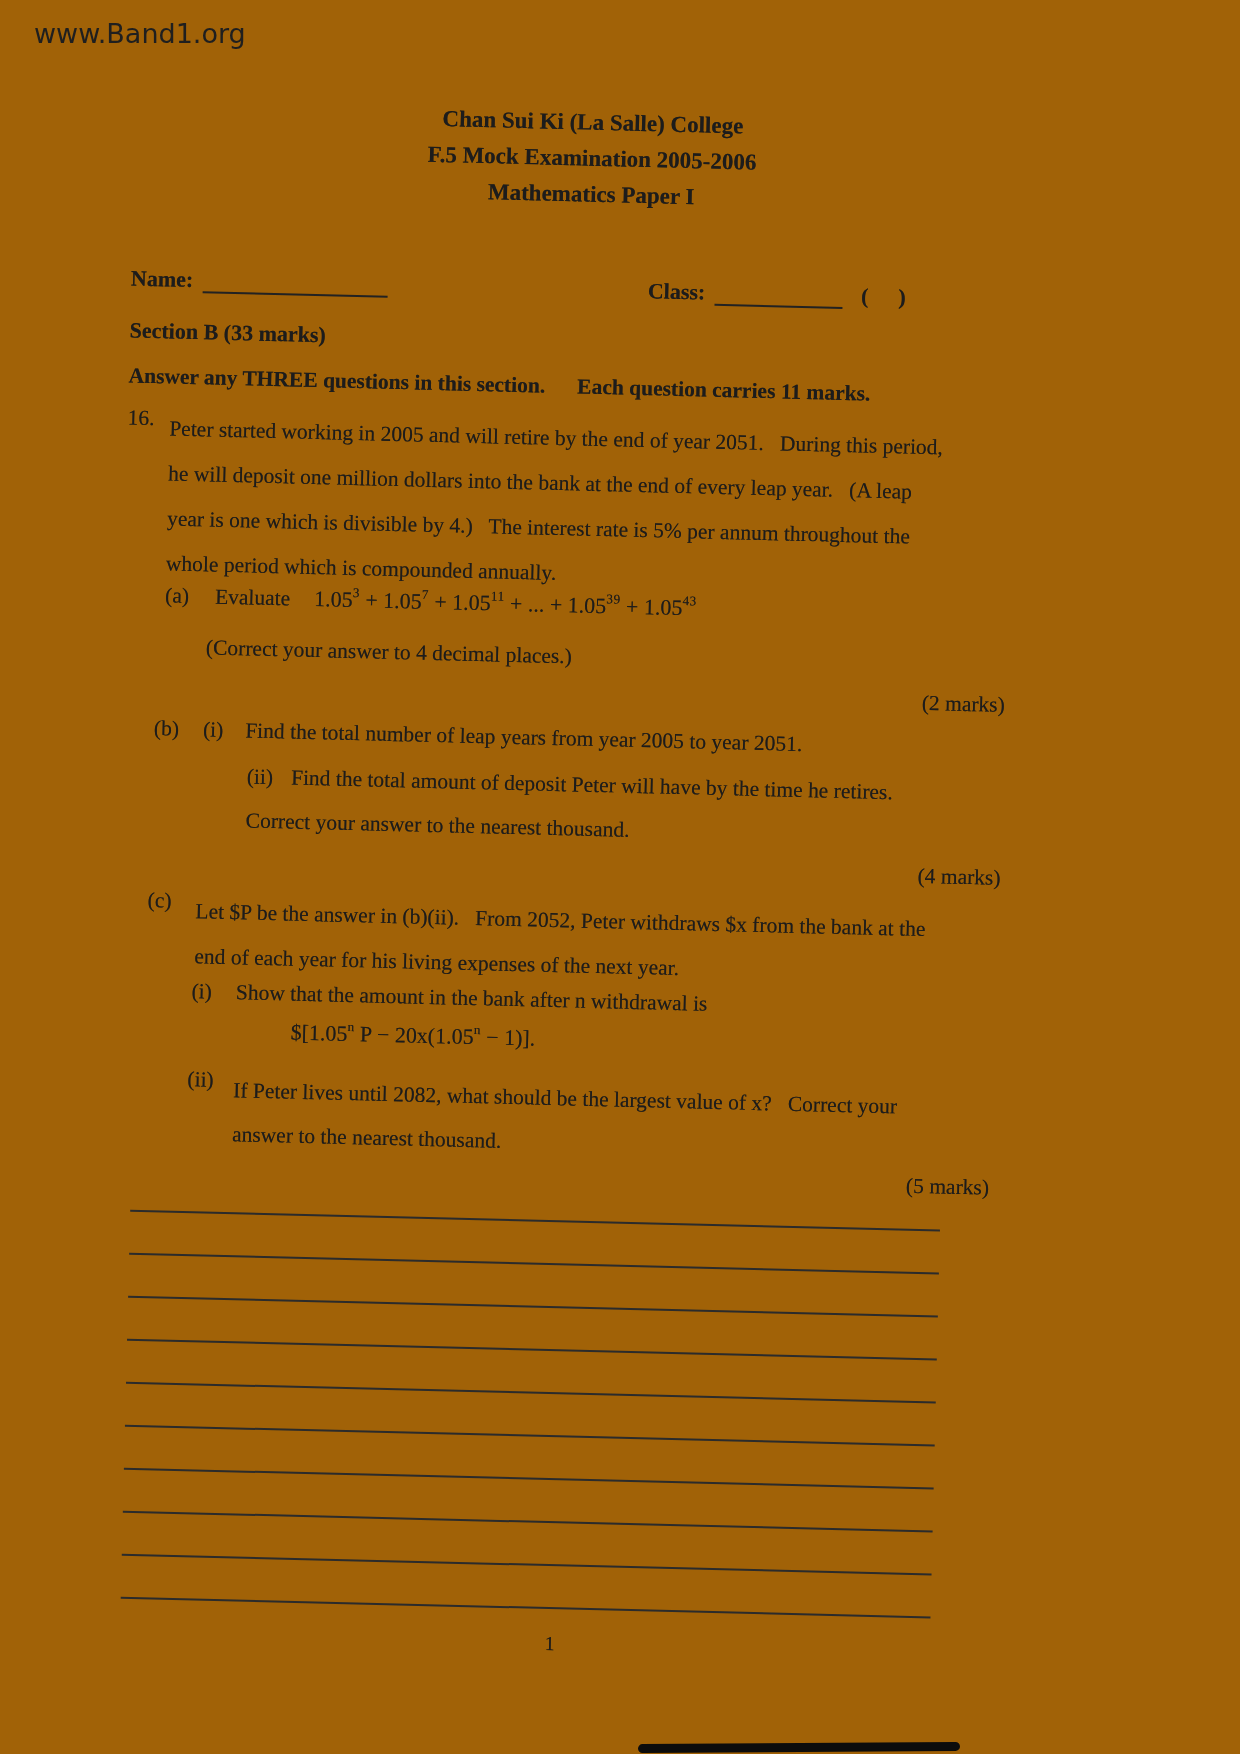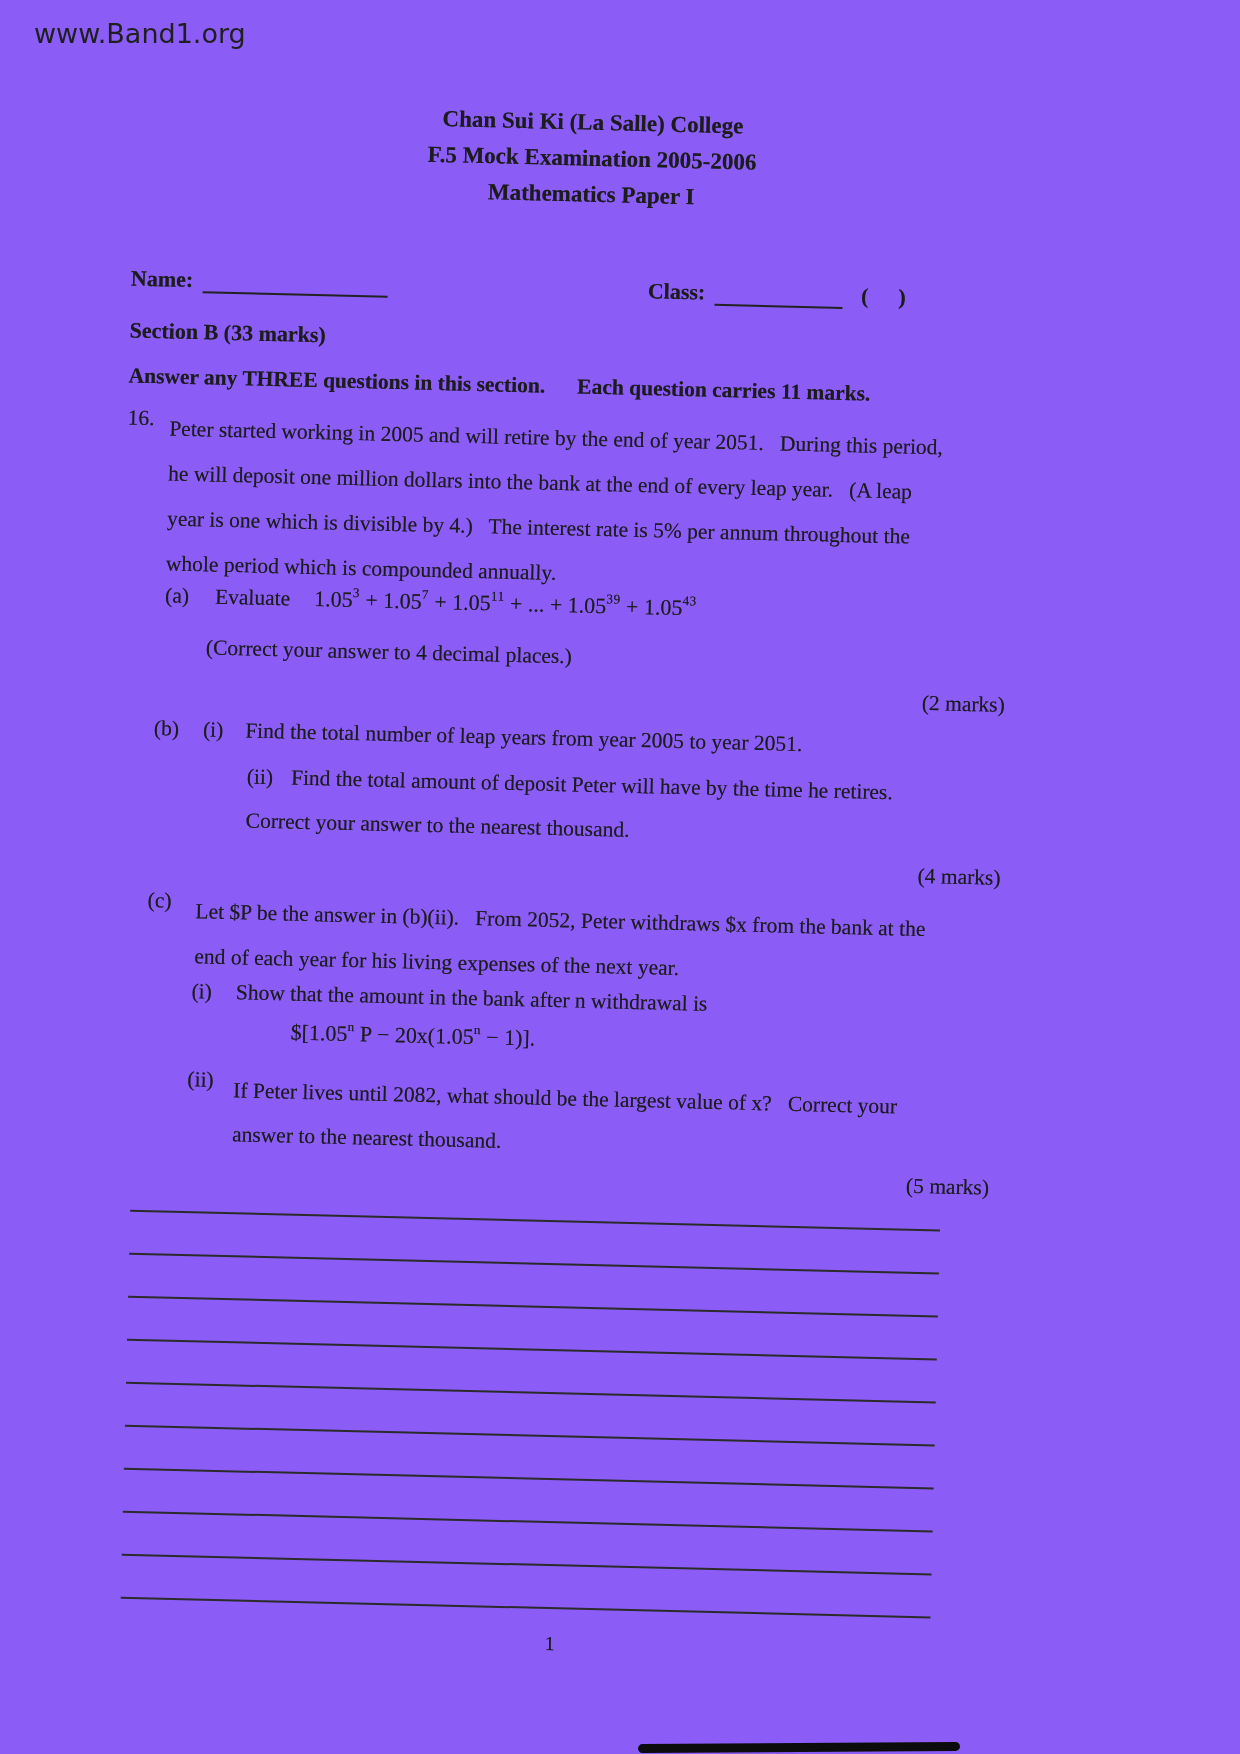--- a/index.html
+++ b/index.html
@@ -1,18 +1,18 @@
 <!DOCTYPE html>
 <html><head>
 <meta charset="utf-8">
 <style>
   html,body { margin:0; padding:0; background:#e8e8e8; }
   .page {
     position:relative; width:1240px; height:1754px; margin:0 auto;
-    background:#8b5cf6; overflow:hidden;
+    background:#a16207; overflow:hidden;
     font-family:"Liberation Serif", serif; color:#1c1c1c;
   }
   .watermark {
     position:absolute; left:34px; top:18px;
     font-family:"DejaVu Sans", sans-serif; font-size:27px; color:#1f1f1f;
   }
   
   .scan {
     position:absolute; left:0; top:0; width:1240px; height:1754px;
     transform:rotate(1.4deg); transform-origin:150px 400px;

